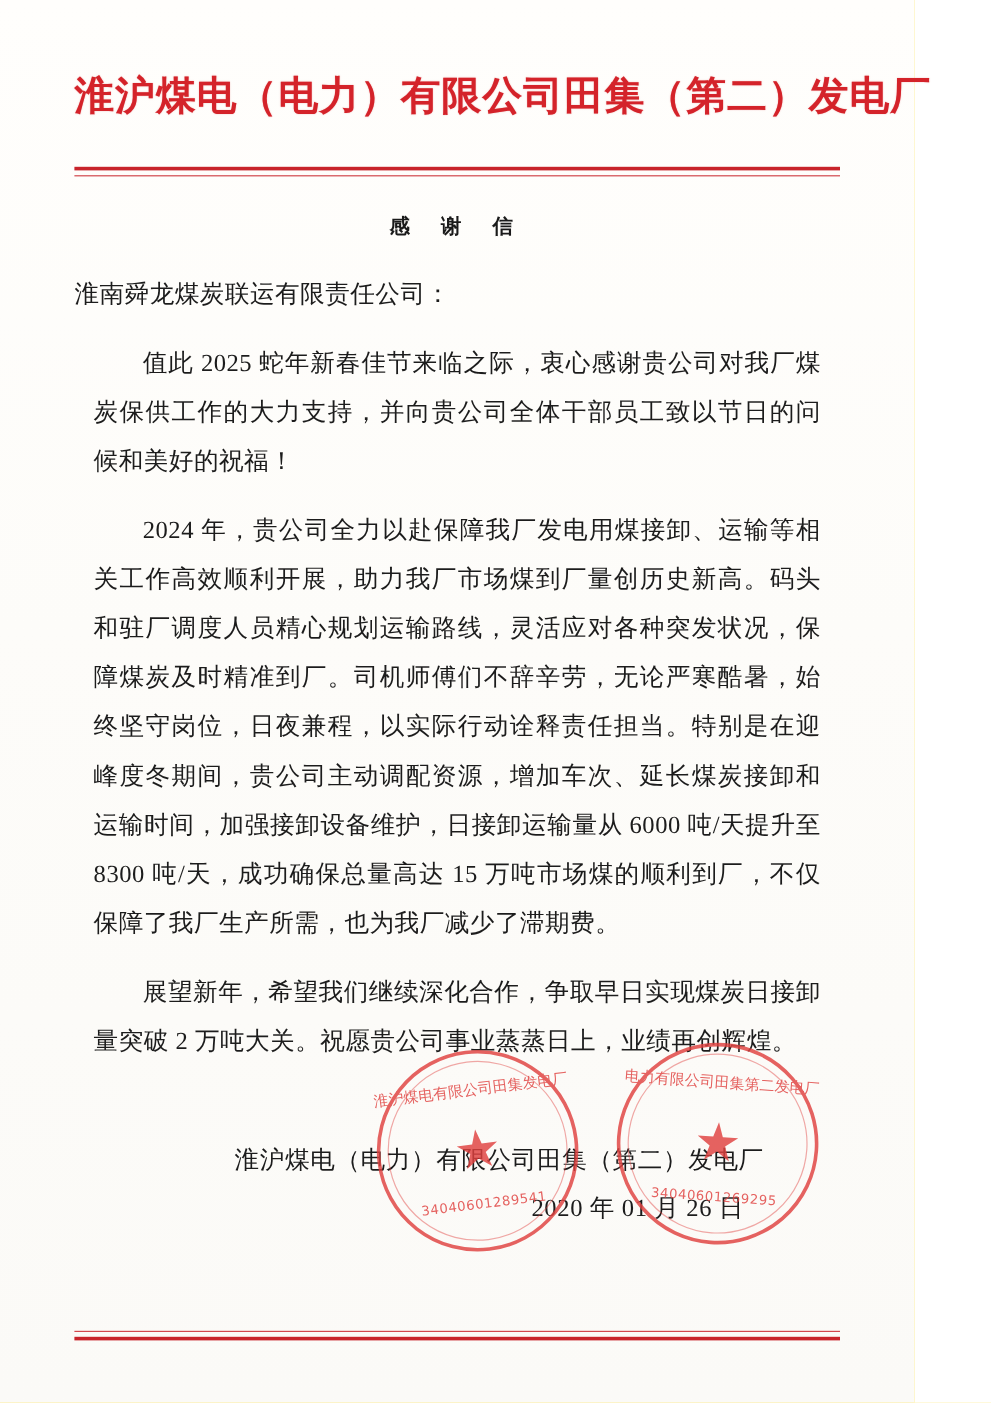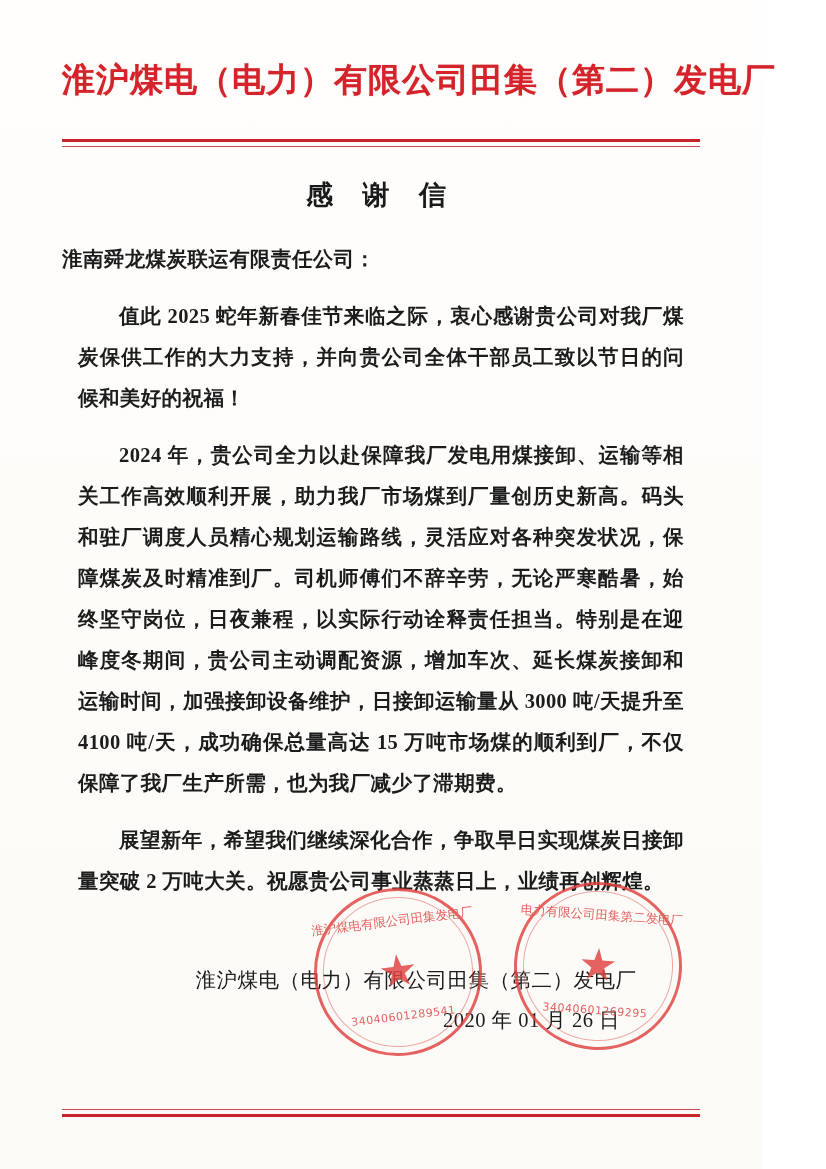--- a/index.html
+++ b/index.html
@@ -62,33 +62,32 @@
   .rule-thin {
     height: 1px;
     background: #d2474d;
     margin-top: 4px;
   }
 
   .doc-title {
     text-align: center;
     font-family: "DejaVu Sans", sans-serif;
     font-weight: bold;
-    font-size: 27px;
+    font-size: 17px;
     letter-spacing: 10px;
     color: #1a1a1a;
     margin-top: 30px;
   }
 
   .body-text {
     margin-top: 26px;
     font-size: 20.5px;
     line-height: 41px;
     color: #1c1c1c;
     letter-spacing: 0.4px;
-    font-weight: bold;
   }
 
   .salutation {
     margin: 0 0 2px 0;
   }
 
   .para {
     margin: 16px;
     text-indent: 2em;
     text-align: justify;
@@ -201,21 +200,21 @@
     <div class="rule-wrap">
       <div class="rule-thick"></div>
       <div class="rule-thin"></div>
     </div>
 
     <div class="doc-title">感 谢 信</div>
 
     <div class="body-text">
       <p class="salutation">淮南舜龙煤炭联运有限责任公司：</p>
       <p class="para">值此 2025 蛇年新春佳节来临之际，衷心感谢贵公司对我厂煤炭保供工作的大力支持，并向贵公司全体干部员工致以节日的问候和美好的祝福！</p>
-      <p class="para">2024 年，贵公司全力以赴保障我厂发电用煤接卸、运输等相关工作高效顺利开展，助力我厂市场煤到厂量创历史新高。码头和驻厂调度人员精心规划运输路线，灵活应对各种突发状况，保障煤炭及时精准到厂。司机师傅们不辞辛劳，无论严寒酷暑，始终坚守岗位，日夜兼程，以实际行动诠释责任担当。特别是在迎峰度冬期间，贵公司主动调配资源，增加车次、延长煤炭接卸和运输时间，加强接卸设备维护，日接卸运输量从 3000 吨/天提升至 4100 吨/天，成功确保总量高达 15 万吨市场煤的顺利到厂，不仅保障了我厂生产所需，也为我厂减少了滞期费。</p>
+      <p class="para">2024 年，贵公司全力以赴保障我厂发电用煤接卸、运输等相关工作高效顺利开展，助力我厂市场煤到厂量创历史新高。码头和驻厂调度人员精心规划运输路线，灵活应对各种突发状况，保障煤炭及时精准到厂。司机师傅们不辞辛劳，无论严寒酷暑，始终坚守岗位，日夜兼程，以实际行动诠释责任担当。特别是在迎峰度冬期间，贵公司主动调配资源，增加车次、延长煤炭接卸和运输时间，加强接卸设备维护，日接卸运输量从 6000 吨/天提升至 8300 吨/天，成功确保总量高达 15 万吨市场煤的顺利到厂，不仅保障了我厂生产所需，也为我厂减少了滞期费。</p>
       <p class="para">展望新年，希望我们继续深化合作，争取早日实现煤炭日接卸量突破 2 万吨大关。祝愿贵公司事业蒸蒸日上，业绩再创辉煌。</p>
     </div>
 
     <div class="signature-block">
 
       <div class="seal seal-a">
         <div class="seal-ring"></div>
         <div class="seal-arc">淮沪煤电有限公司田集发电厂</div>
         <div class="star">★</div>
         <div class="seal-num">34040601289541</div>

